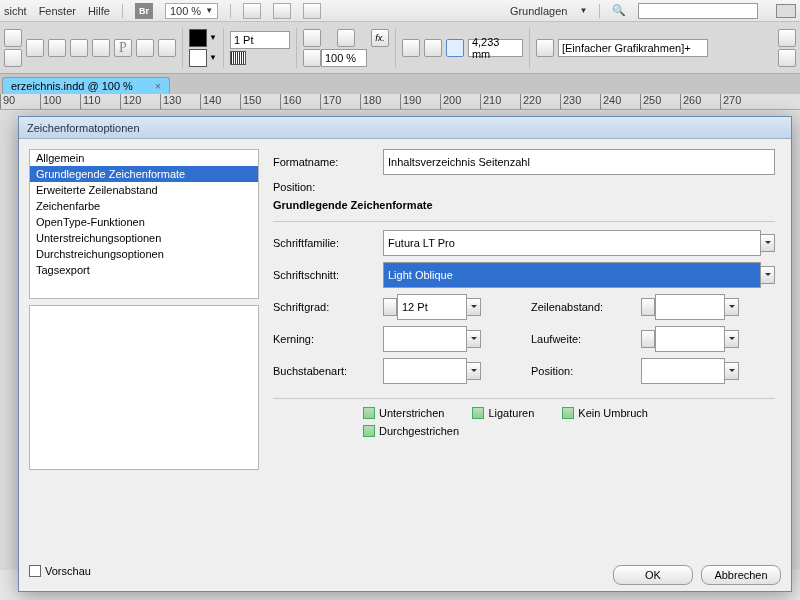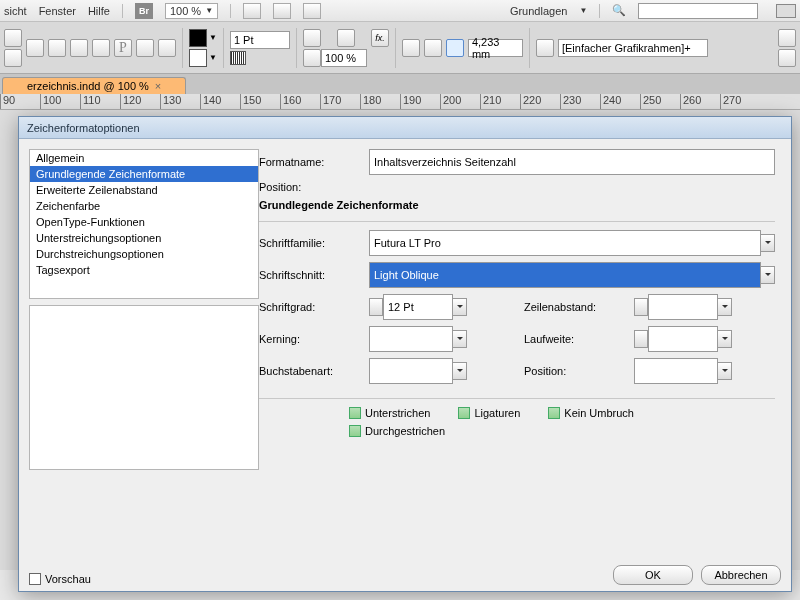--- a/index.html
+++ b/index.html
@@ -14,31 +14,31 @@
 .menubar input.search { width: 120px; height: 16px; border: 1px solid #999; background: #fff; padding: 0 4px; }
 
 .toolbar { background: #d9d9d9; height: 52px; display: flex; align-items: center; padding: 0 4px; gap: 4px; border-bottom: 1px solid #aaa; }
 .toolbar .ico { width: 18px; height: 18px; border: 1px solid #999; background: linear-gradient(#fff,#e0e0e0); border-radius: 2px; }
 .toolbar .sep { width: 1px; height: 40px; background: #bbb; margin: 0 2px; }
 .toolbar .swatch { width: 18px; height: 18px; background: #000; border: 1px solid #555; }
 .toolbar .field { width: 60px; height: 18px; border: 1px solid #999; background: #fff; padding: 0 3px; display: flex; align-items: center; }
 .toolbar .stack { display: flex; flex-direction: column; gap: 2px; }
 
 .tab-bar { height: 20px; display: flex; align-items: flex-end; padding-left: 2px; background: #c5c5c5; }
-.tab-bar .tab { background: #fdba74; border: 1px solid #999; border-bottom: none; padding: 2px 24px; border-radius: 3px 3px 0 0; display: flex; align-items: center; gap: 6px; }
+.tab-bar .tab { background: #7dd3fc; border: 1px solid #999; border-bottom: none; padding: 2px 8px; border-radius: 3px 3px 0 0; display: flex; align-items: center; gap: 22px; }
 .tab-bar .tab .x { color: #666; font-size: 11px; cursor: default; }
 
 .ruler { height: 16px; background: #e0e0e0; border-bottom: 1px solid #aaa; display: flex; overflow: hidden; font-size: 8px; color: #444; }
 .ruler .tick { width: 40px; border-left: 1px solid #888; padding-left: 2px; }
 
 .canvas { height: 460px; background: #ddd; position: relative; }
 
 .dialog { position: absolute; left: 18px; top: 116px; width: 774px; height: 476px; background: #efefef; border: 1px solid #6b8aad; box-shadow: 0 4px 20px rgba(0,0,0,0.35); }
 .dialog .titlebar { background: linear-gradient(#dce7f3,#c2d5ea); height: 22px; display: flex; align-items: center; padding: 0 8px; color: #234; border-bottom: 1px solid #9bb0c8; }
-.dialog .body { display: flex; height: calc(100% - 50px); padding: 10px; }
+.dialog .body { display: flex; height: calc(100% - 50px); padding: 10px; gap: 14px; }
 
 .catlist { width: 230px; border: 1px solid #b5b5b5; background: #fff; height: 150px; overflow: hidden; }
 .catlist .item { padding: 2px 6px; cursor: default; }
 .catlist .item.selected { background: #2f6fd0; color: #fff; }
 
 .preview-box { margin-top: 6px; width: 230px; height: 165px; border: 1px solid #b5b5b5; background: #fff; }
 
 .main { flex: 1; padding-right: 6px; }
 .row { display: flex; align-items: center; margin-bottom: 6px; }
 .row label { width: 110px; text-align: left; padding-right: 6px; }
@@ -51,21 +51,21 @@
 
 .section-title { font-weight: bold; margin: 6px 0 10px 0; }
 
 .twocol { display: flex; gap: 14px; }
 .twocol .col { flex: 1; }
 
 .chk-row { display: flex; gap: 28px; margin: 6px 0 4px 90px; }
 .chk { display: flex; align-items: center; gap: 4px; }
 .chk .box { width: 12px; height: 12px; border: 1px solid #4a6; background: linear-gradient(#b6e0b6,#8fd08f); }
 
-.footer { position: absolute; bottom: 6px; left: 10px; right: 10px; display: flex; align-items: flex-end; justify-content: space-between; }
+.footer { position: absolute; bottom: 6px; left: 10px; right: 10px; display: flex; align-items: flex-start; justify-content: space-between; }
 .footer .chk .box { border-color: #666; background: #fff; }
 .footer .btns { display: flex; gap: 8px; }
 .footer button { width: 80px; height: 20px; border: 1px solid #999; background: linear-gradient(#fff,#e2e2e2); border-radius: 8px; }
 
 .stroke-icon { width: 16px; height: 14px; border: 1px solid #555; background: repeating-linear-gradient(90deg,#333,#333 1px,#fff 1px,#fff 2px); }
 </style>
 </head>
 <body>
 
 <div class="menubar">

